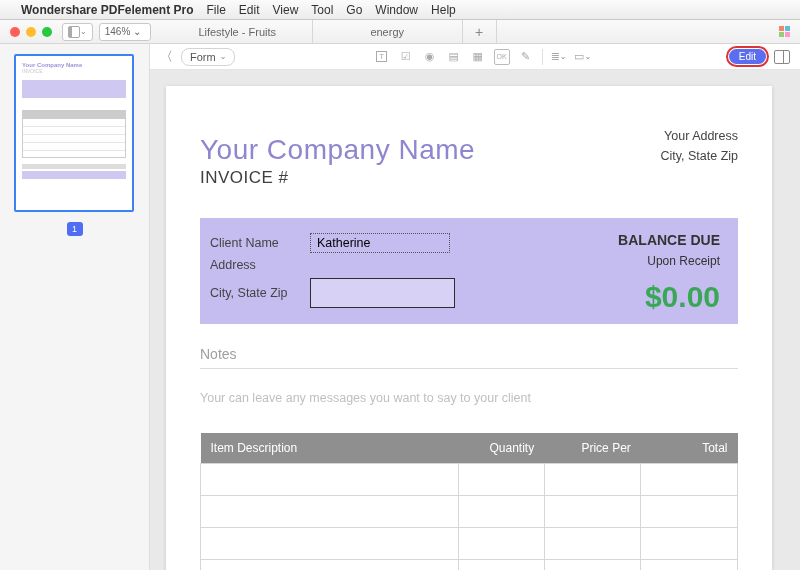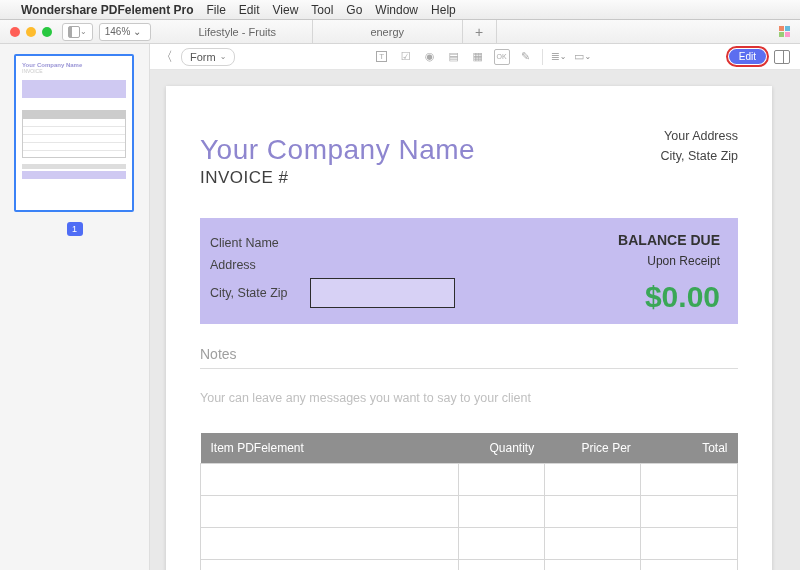--- a/index.html
+++ b/index.html
@@ -164,41 +164,42 @@
     <div class="company">Your Company Name</div>
     <div class="invno">INVOICE #</div>
     <div class="addr">
       <div>Your Address</div>
       <div>City, State Zip</div>
     </div>
 
     <div class="band">
       <div class="band-row">
         <div class="band-label">Client Name</div>
+        <input class="field" value="Katherine" style="">
       </div>
       <div class="band-row">
         <div class="band-label">Address</div>
       </div>
       <div class="band-row" style="height:34px;">
         <div class="band-label">City, State Zip</div>
         <input class="field solid" style="">
       </div>
       <div class="baldue">BALANCE DUE</div>
       <div class="receipt">Upon Receipt</div>
       <div class="amount">$0.00</div>
     </div>
 
     <div class="notes-h">Notes</div>
     <div class="notes-line"></div>
     <div class="notes-hint">Your can leave any messages you want to say to your client</div>
 
     <table class="items">
       <thead>
           <tr>
-        <th class="col-desc">Item PDFelement</th>
+        <th class="col-desc">Item Description</th>
         <th class="col-qty r">Quantity</th>
         <th class="col-price r">Price Per</th>
         <th class="col-tot r">Total</th>
       </tr>
         </thead>
       <tbody>
         <tr>
             <td></td>
             <td></td>
             <td></td>

